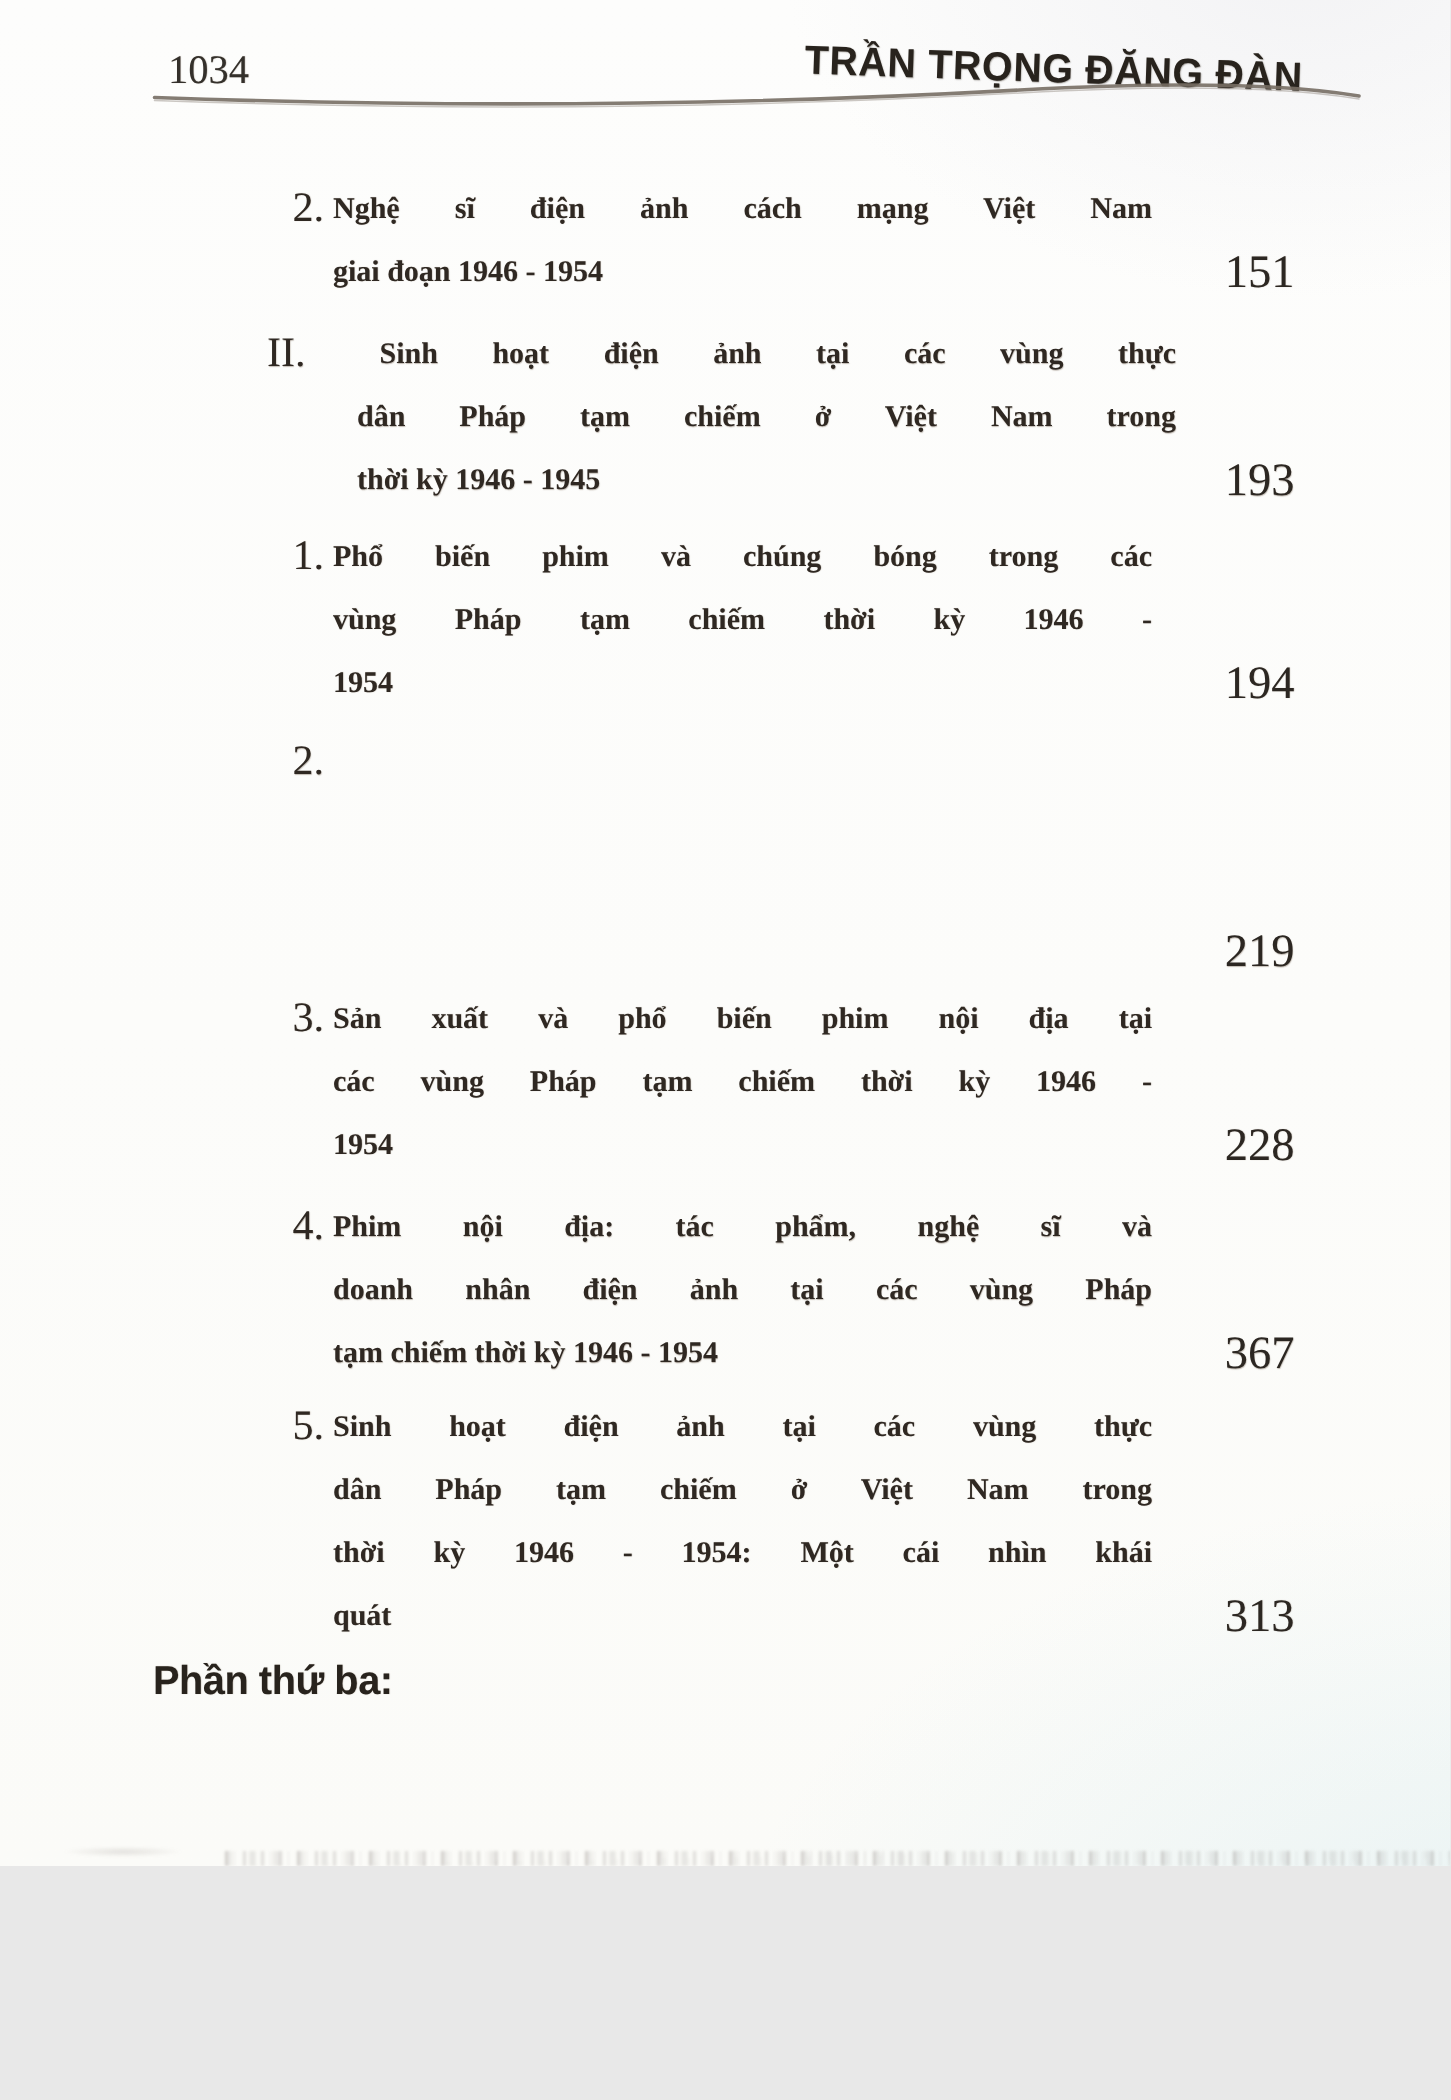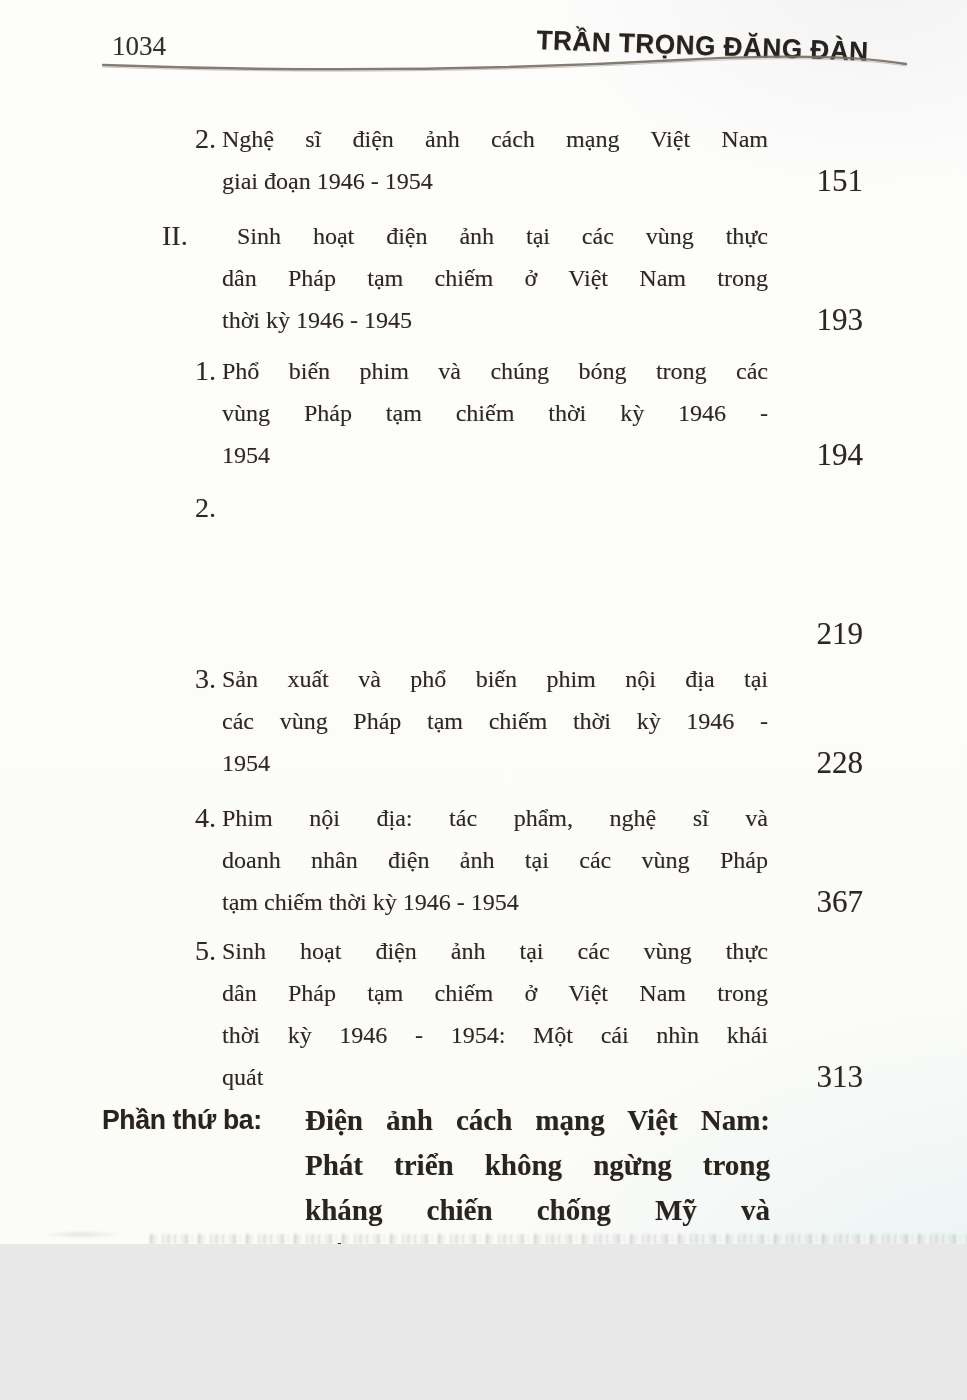--- a/index.html
+++ b/index.html
@@ -36,22 +36,22 @@
   
   .toc { position:absolute; inset:0; }
   .entry { position:absolute; left:0; right:0; }
   .entry .num {
     position:absolute; top:0; left:195px;
     font-size:28px; line-height:42px;
   }
   .entry.roman .num { left:162px; }
   .entry .lines { margin-left:222px; width:546px; }
   .entry .line {
-    font-size:24px; line-height:42px;
-    text-align:justify; text-align-last:justify; text-justify:inter-word;
+    font-size:20px; line-height:42px;
+    text-align:justify; text-align-last:justify; text-justify:inter-word;font-weight:bold;
   }
   .entry .line.last { text-align-last:left; }
   .entry.roman .line:first-child { text-indent:15px; }
   .entry .pagenum {
     position:absolute; right:104px; bottom:0;
     font-size:31px; line-height:42px; color:#2c2722;
   }
 
   
   .section { position:absolute; left:0; right:0; }
@@ -107,21 +107,21 @@
 
   <div class="toc" id="toc">
       <div class="entry" style="top: 118px; height: 84px;">
         <span class="num">2.</span>
         <div class="lines">
           <div class="line">Nghệ sĩ điện ảnh cách mạng Việt Nam</div>
           <div class="line last">giai đoạn 1946 - 1954</div>
         </div>
         <span class="pagenum">151</span>
       </div>
-      <div class="entry roman" style="top: 215px; height: 126px;">
+      <div class="entry roman" style="top: 215px; height: 126px; margin-left: 16px;">
         <span class="num">II.</span>
         <div class="lines">
           <div class="line">Sinh hoạt điện ảnh tại các vùng thực</div>
           <div class="line">dân Pháp tạm chiếm ở Việt Nam trong</div>
           <div class="line last">thời kỳ 1946 - 1945</div>
         </div>
         <span class="pagenum">193</span>
       </div>
       <div class="entry" style="top: 350px; height: 126px;">
         <span class="num">1.</span>
@@ -159,25 +159,19 @@
         <div class="lines">
           <div class="line">Sinh hoạt điện ảnh tại các vùng thực</div>
           <div class="line">dân Pháp tạm chiếm ở Việt Nam trong</div>
           <div class="line">thời kỳ 1946 - 1954: Một cái nhìn khái</div>
           <div class="line last">quát</div>
         </div>
         <span class="pagenum">313</span>
       </div>
       <div class="section" style="top: 1098px; height: 180px;">
         <span class="label">Phần thứ ba:</span>
-        <div class="lines">
-          <div class="line">Điện ảnh cách mạng Việt Nam:</div>
-          <div class="line">Phát triển không ngừng trong</div>
-          <div class="line">kháng chiến chống Mỹ và</div>
-          <div class="line last">thắng Mỹ (1954 - 1975)</div>
-        </div>
         <span class="pagenum">319</span>
       </div>
     </div>
 
   <div class="bottom-noise"></div>
   <div class="bottom-smudge"></div>
 </div>
 
 </body></html>

